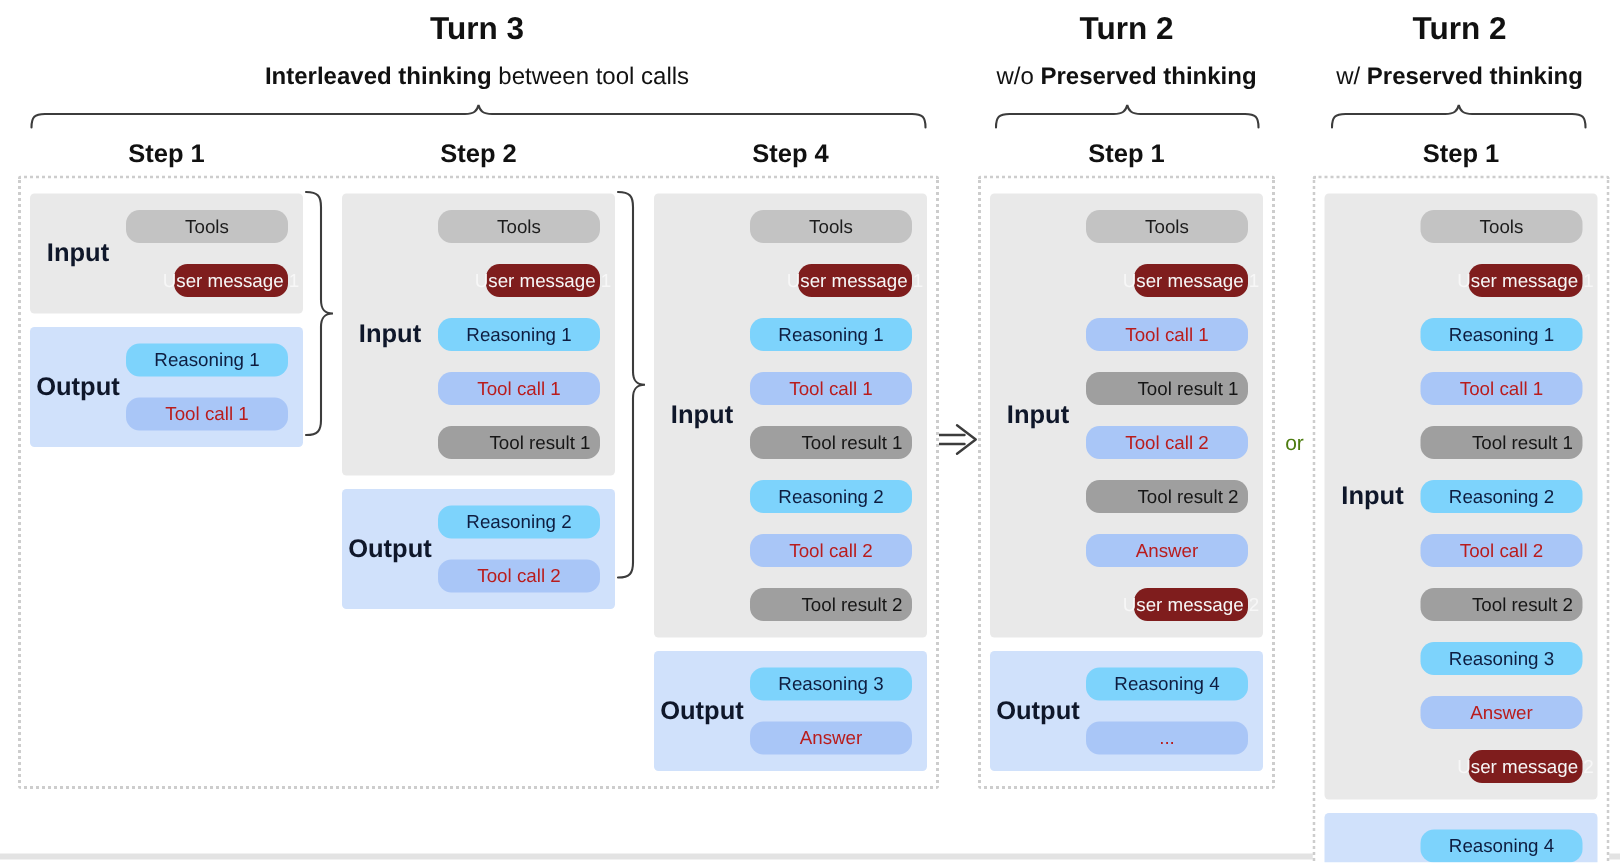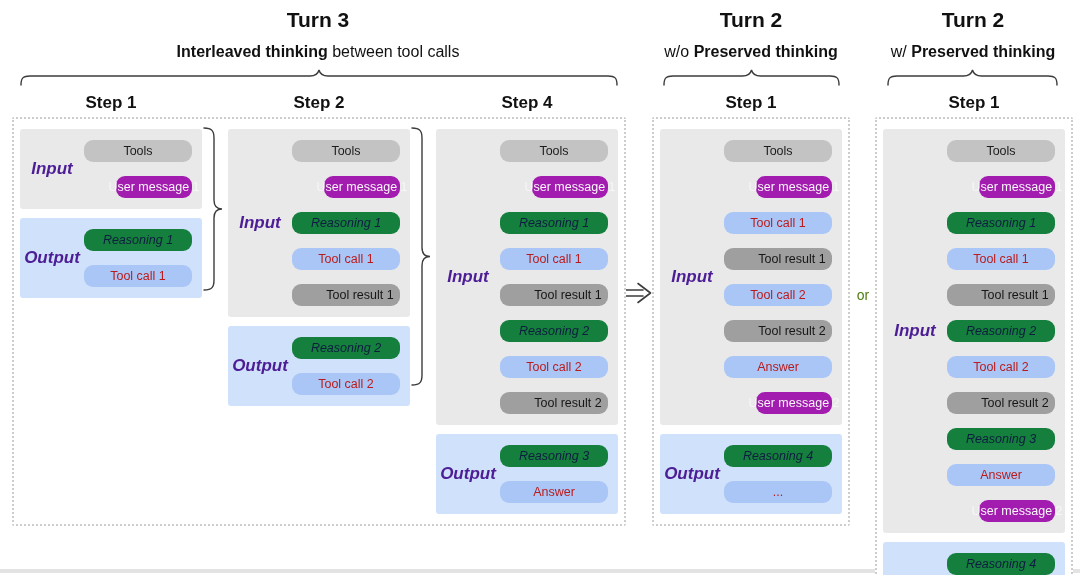--- a/index.html
+++ b/index.html
@@ -13,28 +13,28 @@
   .step-title{position:absolute;top:93px;transform:translateX(-50%);
               font-size:17px;font-weight:bold;white-space:nowrap;}
   .panel{position:absolute;box-sizing:border-box;background:#ffffff;
          border:2px dotted #cdcdcd;border-radius:2px;padding:10px 6px;
          display:flex;gap:26px;align-items:flex-start;}
   .step-col{width:182px;display:flex;flex-direction:column;gap:9px;}
   .io-box{box-sizing:border-box;width:100%;display:flex;align-items:center;
           padding:11px 10px 11px 0;border-radius:3px;}
   .io-input{background:#e9e9e9;}
   .io-output{background:#d0e1fb;}
-  .io-label{flex:1;text-align:center;font-weight:bold;font-size:17px;color:#4c1d95;font-style:italic;}
+  .io-label{flex:1;text-align:center;font-weight:bold;font-size:17px;color:#0f172a;}
   .pill-stack{width:108px;display:flex;flex-direction:column;gap:14px;flex:none;text-align:right;}
   .pill{height:22px;border-radius:9px;display:flex;align-items:center;
         justify-content:center;font-size:12.5px;line-height:1;white-space:nowrap;}
   .pill-tools{background:#c3c3c3;color:#1c1c1c;}
-  .pill-user{background:#a21caf;color:#f7f7f7;margin-left:32px;}
+  .pill-user{background:#7f1d1d;color:#f7f7f7;margin-left:32px;}
   .pill-result{background:#9f9f9f;color:#161616;padding-left:28px;}
-  .pill-reasoning{background:#15803d;color:#0e1d40;font-style:italic;}
+  .pill-reasoning{background:#7dd3fc;color:#0e1d40;}
   .pill-call{background:#a9c6f7;color:#b91c1c;}
   .brace{position:absolute;pointer-events:none;}
   .arrow{position:absolute;left:620px;top:281px;}
   .or-label{position:absolute;left:849px;top:287px;width:28px;text-align:center;
             font-size:14px;color:#4d7c0f;}
   .bottom-rule{position:absolute;left:0;top:569px;width:1080px;height:4px;background:#e3e3e3;}
 </style>
 </head>
 <body>
 

